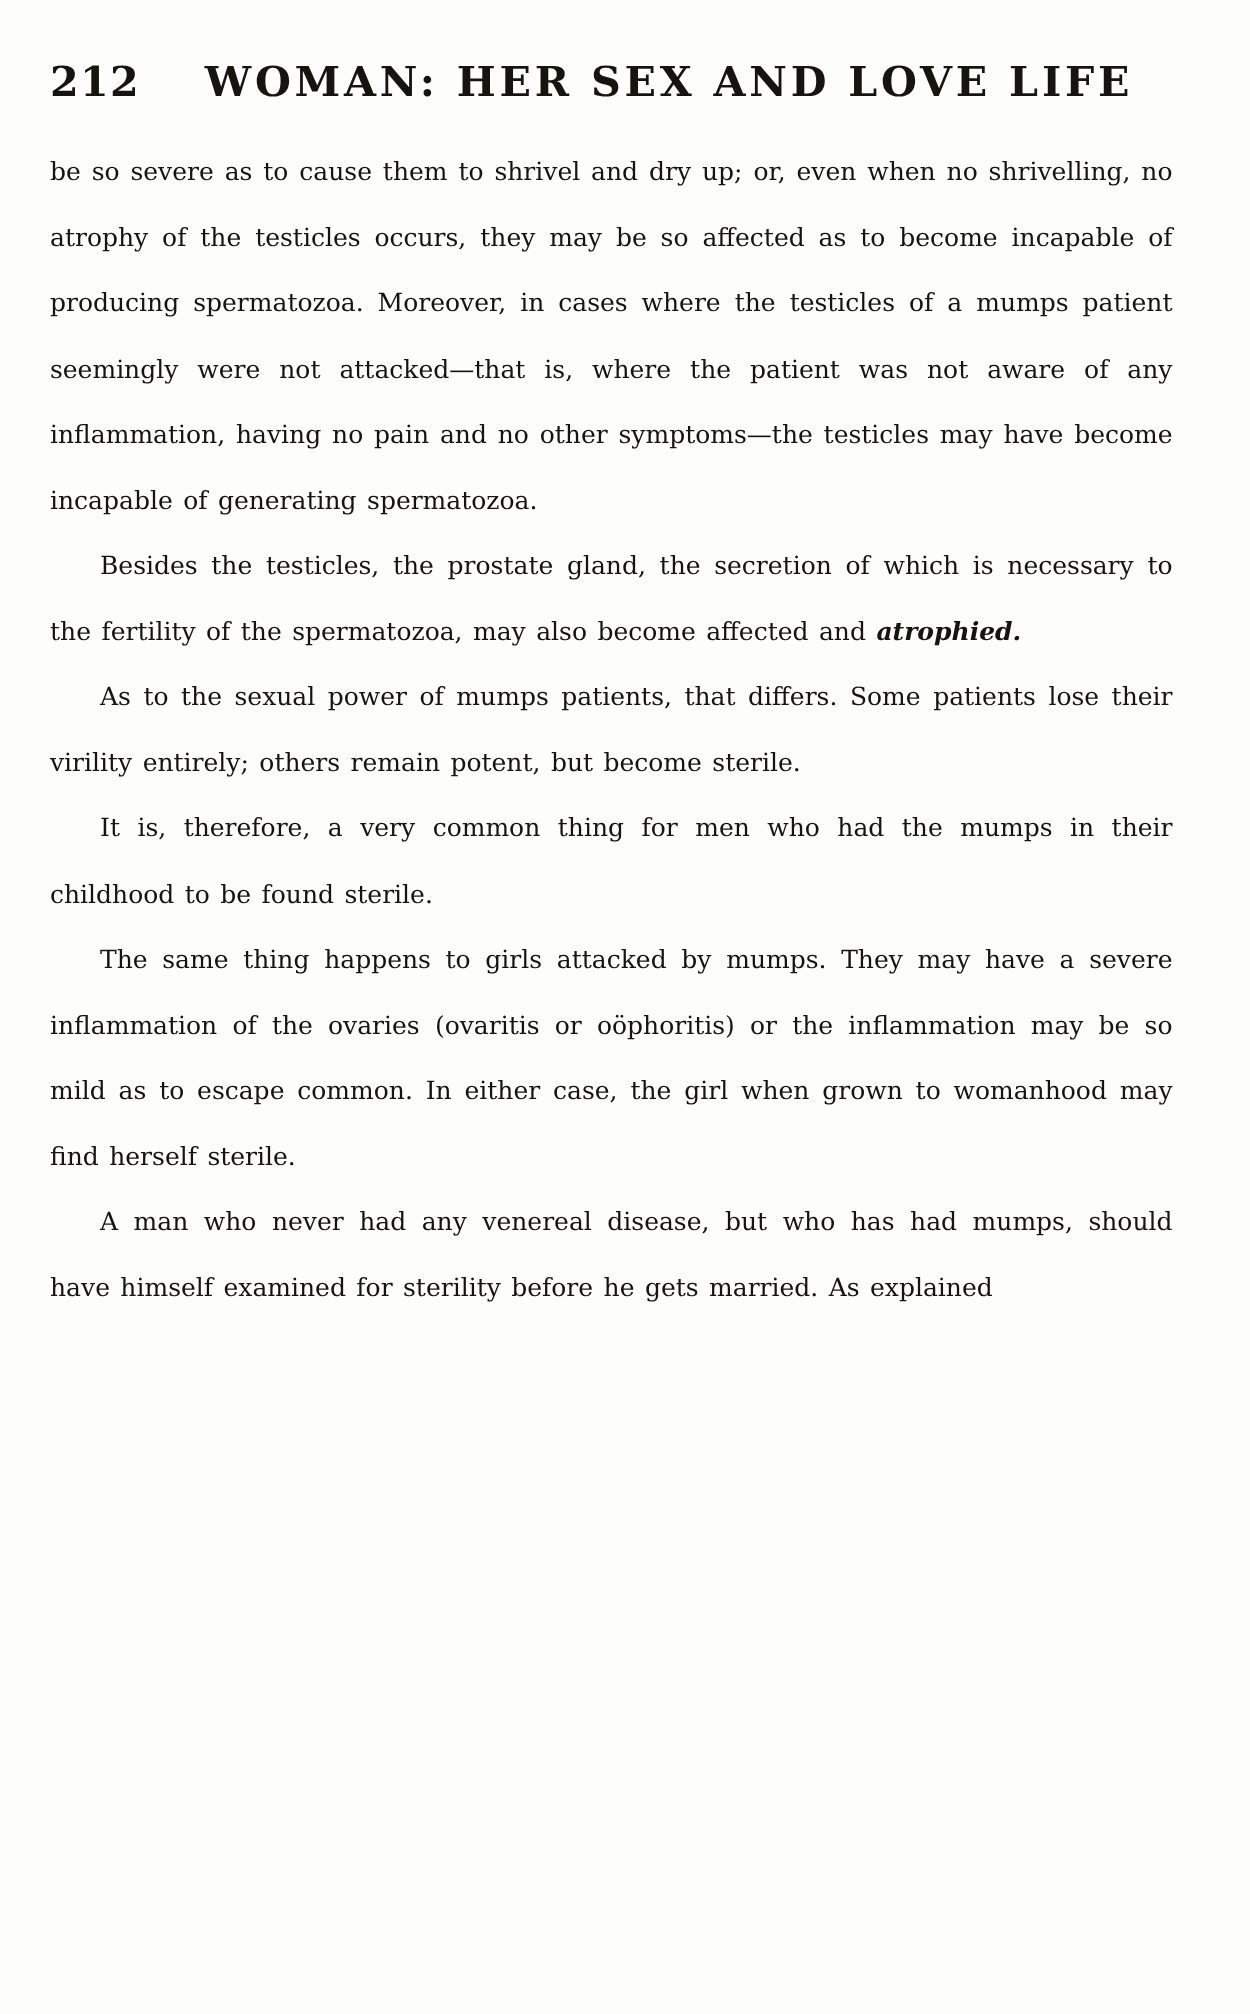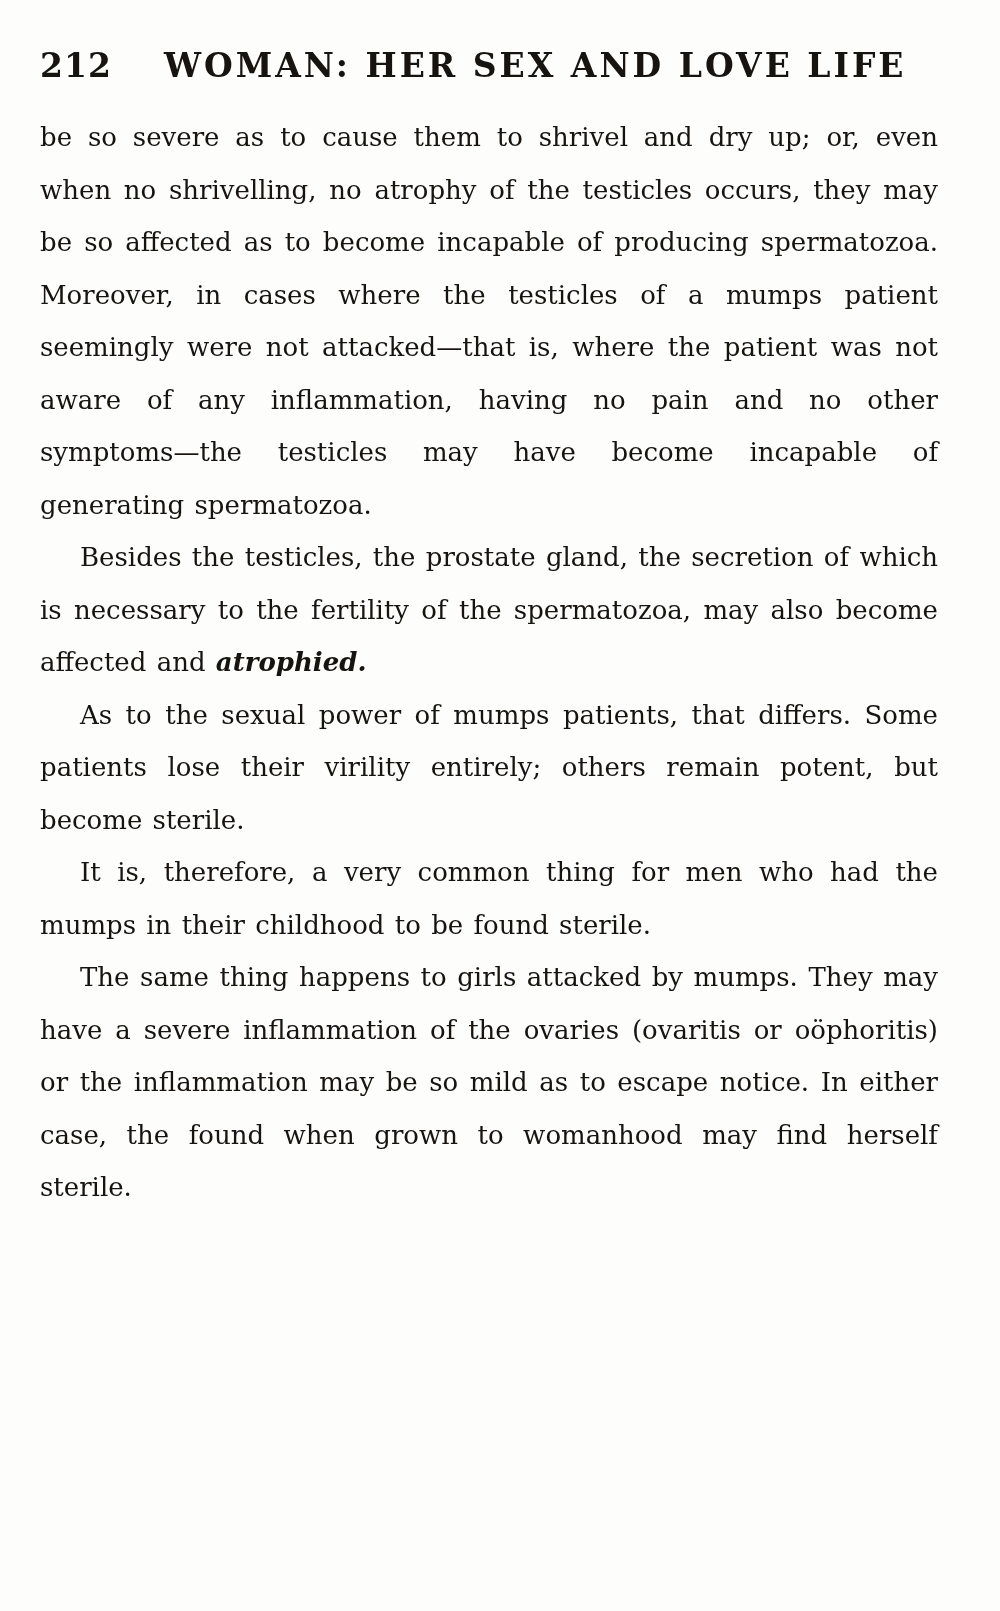--- a/index.html
+++ b/index.html
@@ -32,21 +32,21 @@
   .page-number {
     margin-right: 52px;
     letter-spacing: 1px;
   }
   .head-title {
     letter-spacing: 3px;
     text-align: right;
   }
   .text-block p {
     margin: 0;
-    font-size: 26px;
+    font-size: 20px;
     line-height: 52.5px;
     text-align: justify;
     word-spacing: 2px;
   }
   .text-block p.indent {
     text-indent: 40px;
   }
   .text-block em {
     font-style: italic;
     font-weight: bold;
@@ -58,15 +58,16 @@
 <div class="page">
   <div class="running-head">
     <span class="page-number">212</span>
     <span class="head-title">WOMAN: HER SEX AND LOVE LIFE</span>
   </div>
   <div class="text-block">
       <p class="no-indent"><span>be so severe as to cause them to shrivel and dry up; or, even when no shrivelling, no atrophy of the testicles occurs, they may be so affected as to become incapable of producing spermatozoa. Moreover, in cases where the testicles of a mumps patient seemingly were not attacked—that is, where the patient was not aware of any inflammation, having no pain and no other symptoms—the testicles may have become incapable of generating spermatozoa.</span></p>
       <p class="indent"><span>Besides the testicles, the prostate gland, the secretion of which is necessary to the fertility of the spermatozoa, may also become affected and </span><em>atrophied.</em></p>
       <p class="indent"><span>As to the sexual power of mumps patients, that differs. Some patients lose their virility entirely; others remain potent, but become sterile.</span></p>
       <p class="indent"><span>It is, therefore, a very common thing for men who had the mumps in their childhood to be found sterile.</span></p>
-      <p class="indent"><span>The same thing happens to girls attacked by mumps. They may have a severe inflammation of the ovaries (ovaritis or oöphoritis) or the inflammation may be so mild as to escape notice. In either case, the found when grown to womanhood may find herself sterile.</span></p>
+      <p class="indent"><span>The same thing happens to girls attacked by mumps. They may have a severe inflammation of the ovaries (ovaritis or oöphoritis) or the inflammation may be so mild as to escape common. In either case, the girl when grown to womanhood may find herself sterile.</span></p>
+      <p class="indent"><span>A man who never had any venereal disease, but who has had mumps, should have himself examined for sterility before he gets married. As explained</span></p>
     </div>
 </div>
 
 </body></html>

